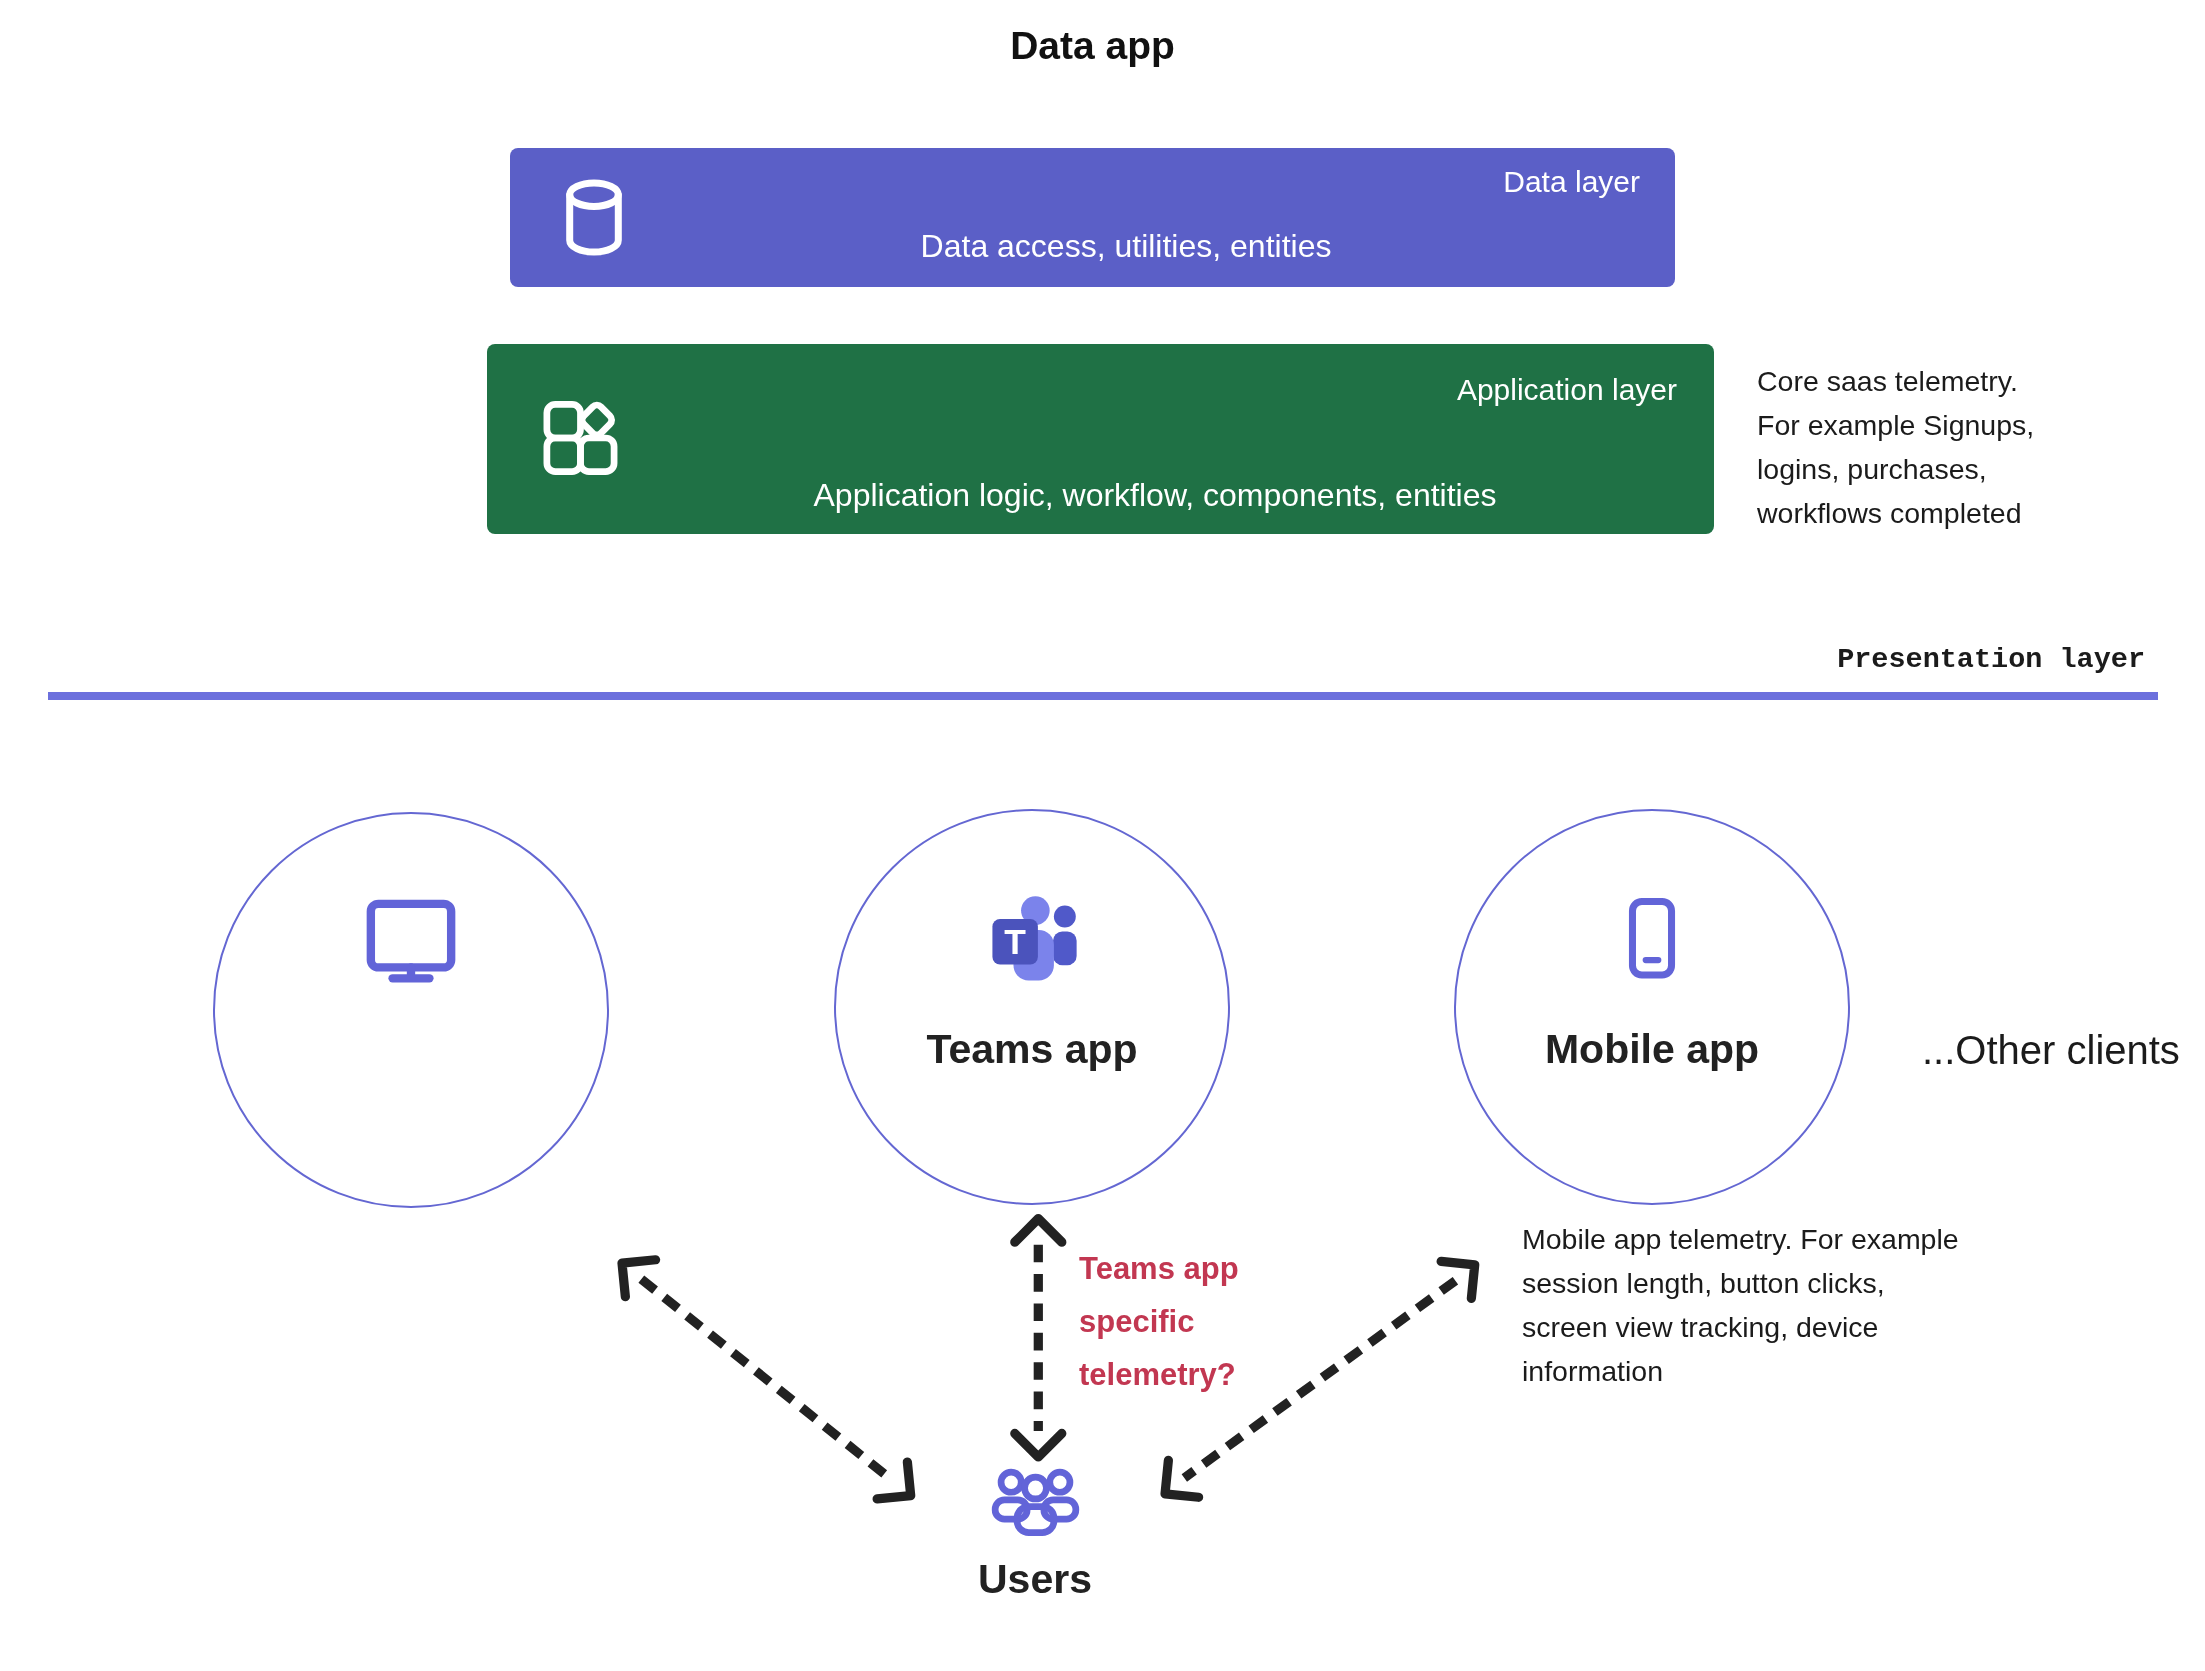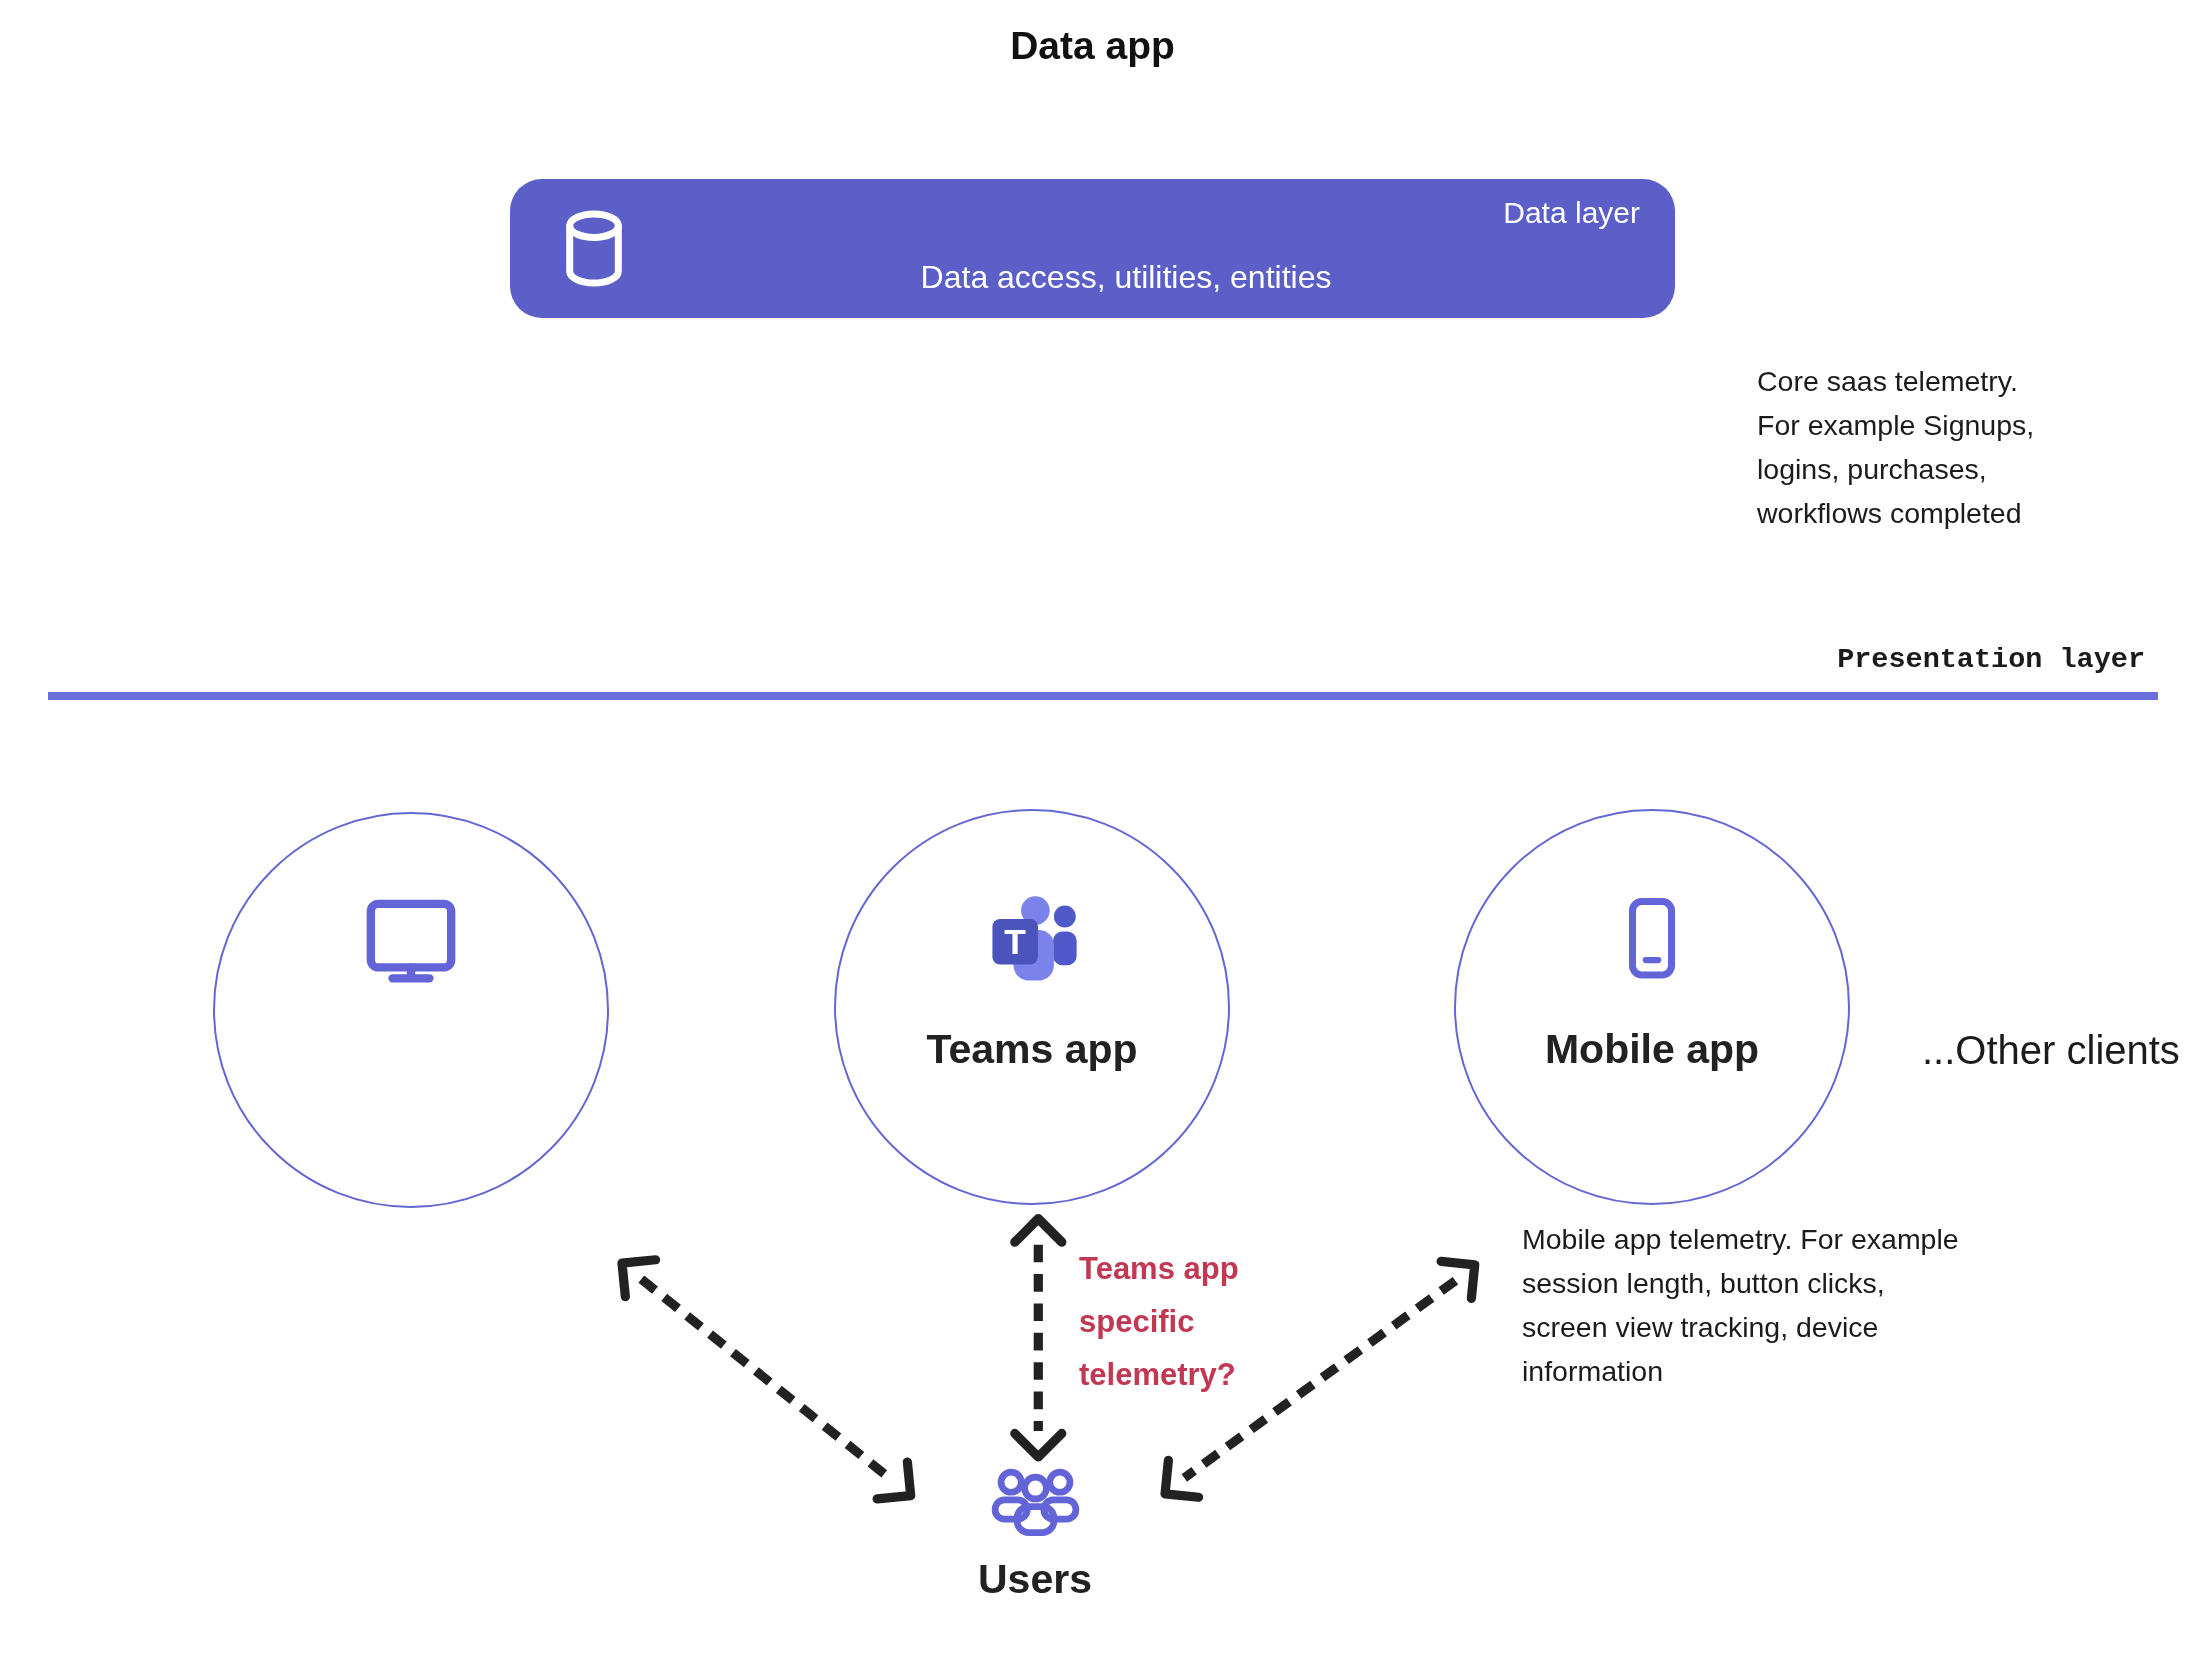--- a/index.html
+++ b/index.html
@@ -15,21 +15,21 @@
     --teams-dark:#5059c9;
     --teams-square:#4b53bc;
   }
   html,body{margin:0;padding:0;background:#ffffff;}
   body{font-family:"Liberation Sans","DejaVu Sans",sans-serif;color:var(--text);}
   .canvas{position:relative;width:2205px;height:1671px;background:#fff;overflow:hidden;}
 
   .page-title{position:absolute;left:510px;top:23.5px;width:1165px;text-align:center;
     font-size:39px;font-weight:700;color:#111;}
 
-  .layer-box{position:absolute;border-radius:32px;color:#fff;margin-top:31px;}
+  .layer-box{position:absolute;border-radius:8px;color:#fff;}
   .data-box{left:510px;top:148px;width:1165px;height:139px;background:var(--data-layer-bg);}
   .app-box{left:487px;top:344px;width:1227px;height:190px;background:var(--application-layer-bg);}
   .layer-label{position:absolute;top:17px;right:35px;font-size:30px;font-weight:400;}
   .app-box .layer-label{top:28.5px;right:37px;}
   .layer-desc{position:absolute;left:101px;right:34px;bottom:22px;text-align:center;font-size:32px;}
   .app-box .layer-desc{bottom:20px;left:143px;}
 
   .box-icon{position:absolute;}
   .data-box .box-icon{left:47px;top:28.5px;}
   .app-box .box-icon{left:54px;top:52px;}
@@ -80,20 +80,32 @@
     <span class="box-icon">
       <svg width="74" height="81" viewBox="0 0 100 110">
         <ellipse class="stroke-white" cx="50" cy="24" rx="33" ry="16" stroke-width="9.5"></ellipse>
         <path class="stroke-white" d="M17 24 V86 a33 16 0 0 0 66 0 V24" stroke-width="9.5"></path>
       </svg>
     </span>
     <div class="layer-label">Data layer</div>
     <div class="layer-desc">Data access, utilities, entities</div>
   </div>
 
+  <div class="layer-box app-box">
+    <span class="box-icon">
+      <svg width="84" height="84" viewBox="0 0 100 100">
+        <rect class="stroke-white" x="7" y="10" width="40" height="40" rx="10" stroke-width="8"></rect>
+        <rect class="stroke-white" x="7" y="50" width="40" height="40" rx="10" stroke-width="8"></rect>
+        <rect class="stroke-white" x="47" y="50" width="40" height="40" rx="10" stroke-width="8"></rect>
+        <rect class="stroke-white" x="52" y="14" width="29" height="29" rx="7" stroke-width="8" transform="rotate(45 66.5 28.5)"></rect>
+      </svg>
+    </span>
+    <div class="layer-label">Application layer</div>
+    <div class="layer-desc">Application logic, workflow, components, entities</div>
+  </div>
 
   <div class="note app-note">Core saas telemetry.
 For example Signups,
 logins, purchases,
 workflows completed</div>
 
   <div class="presentation-label">Presentation layer</div>
   <div class="divider"></div>
 
   <div class="client-circle circle-web">

